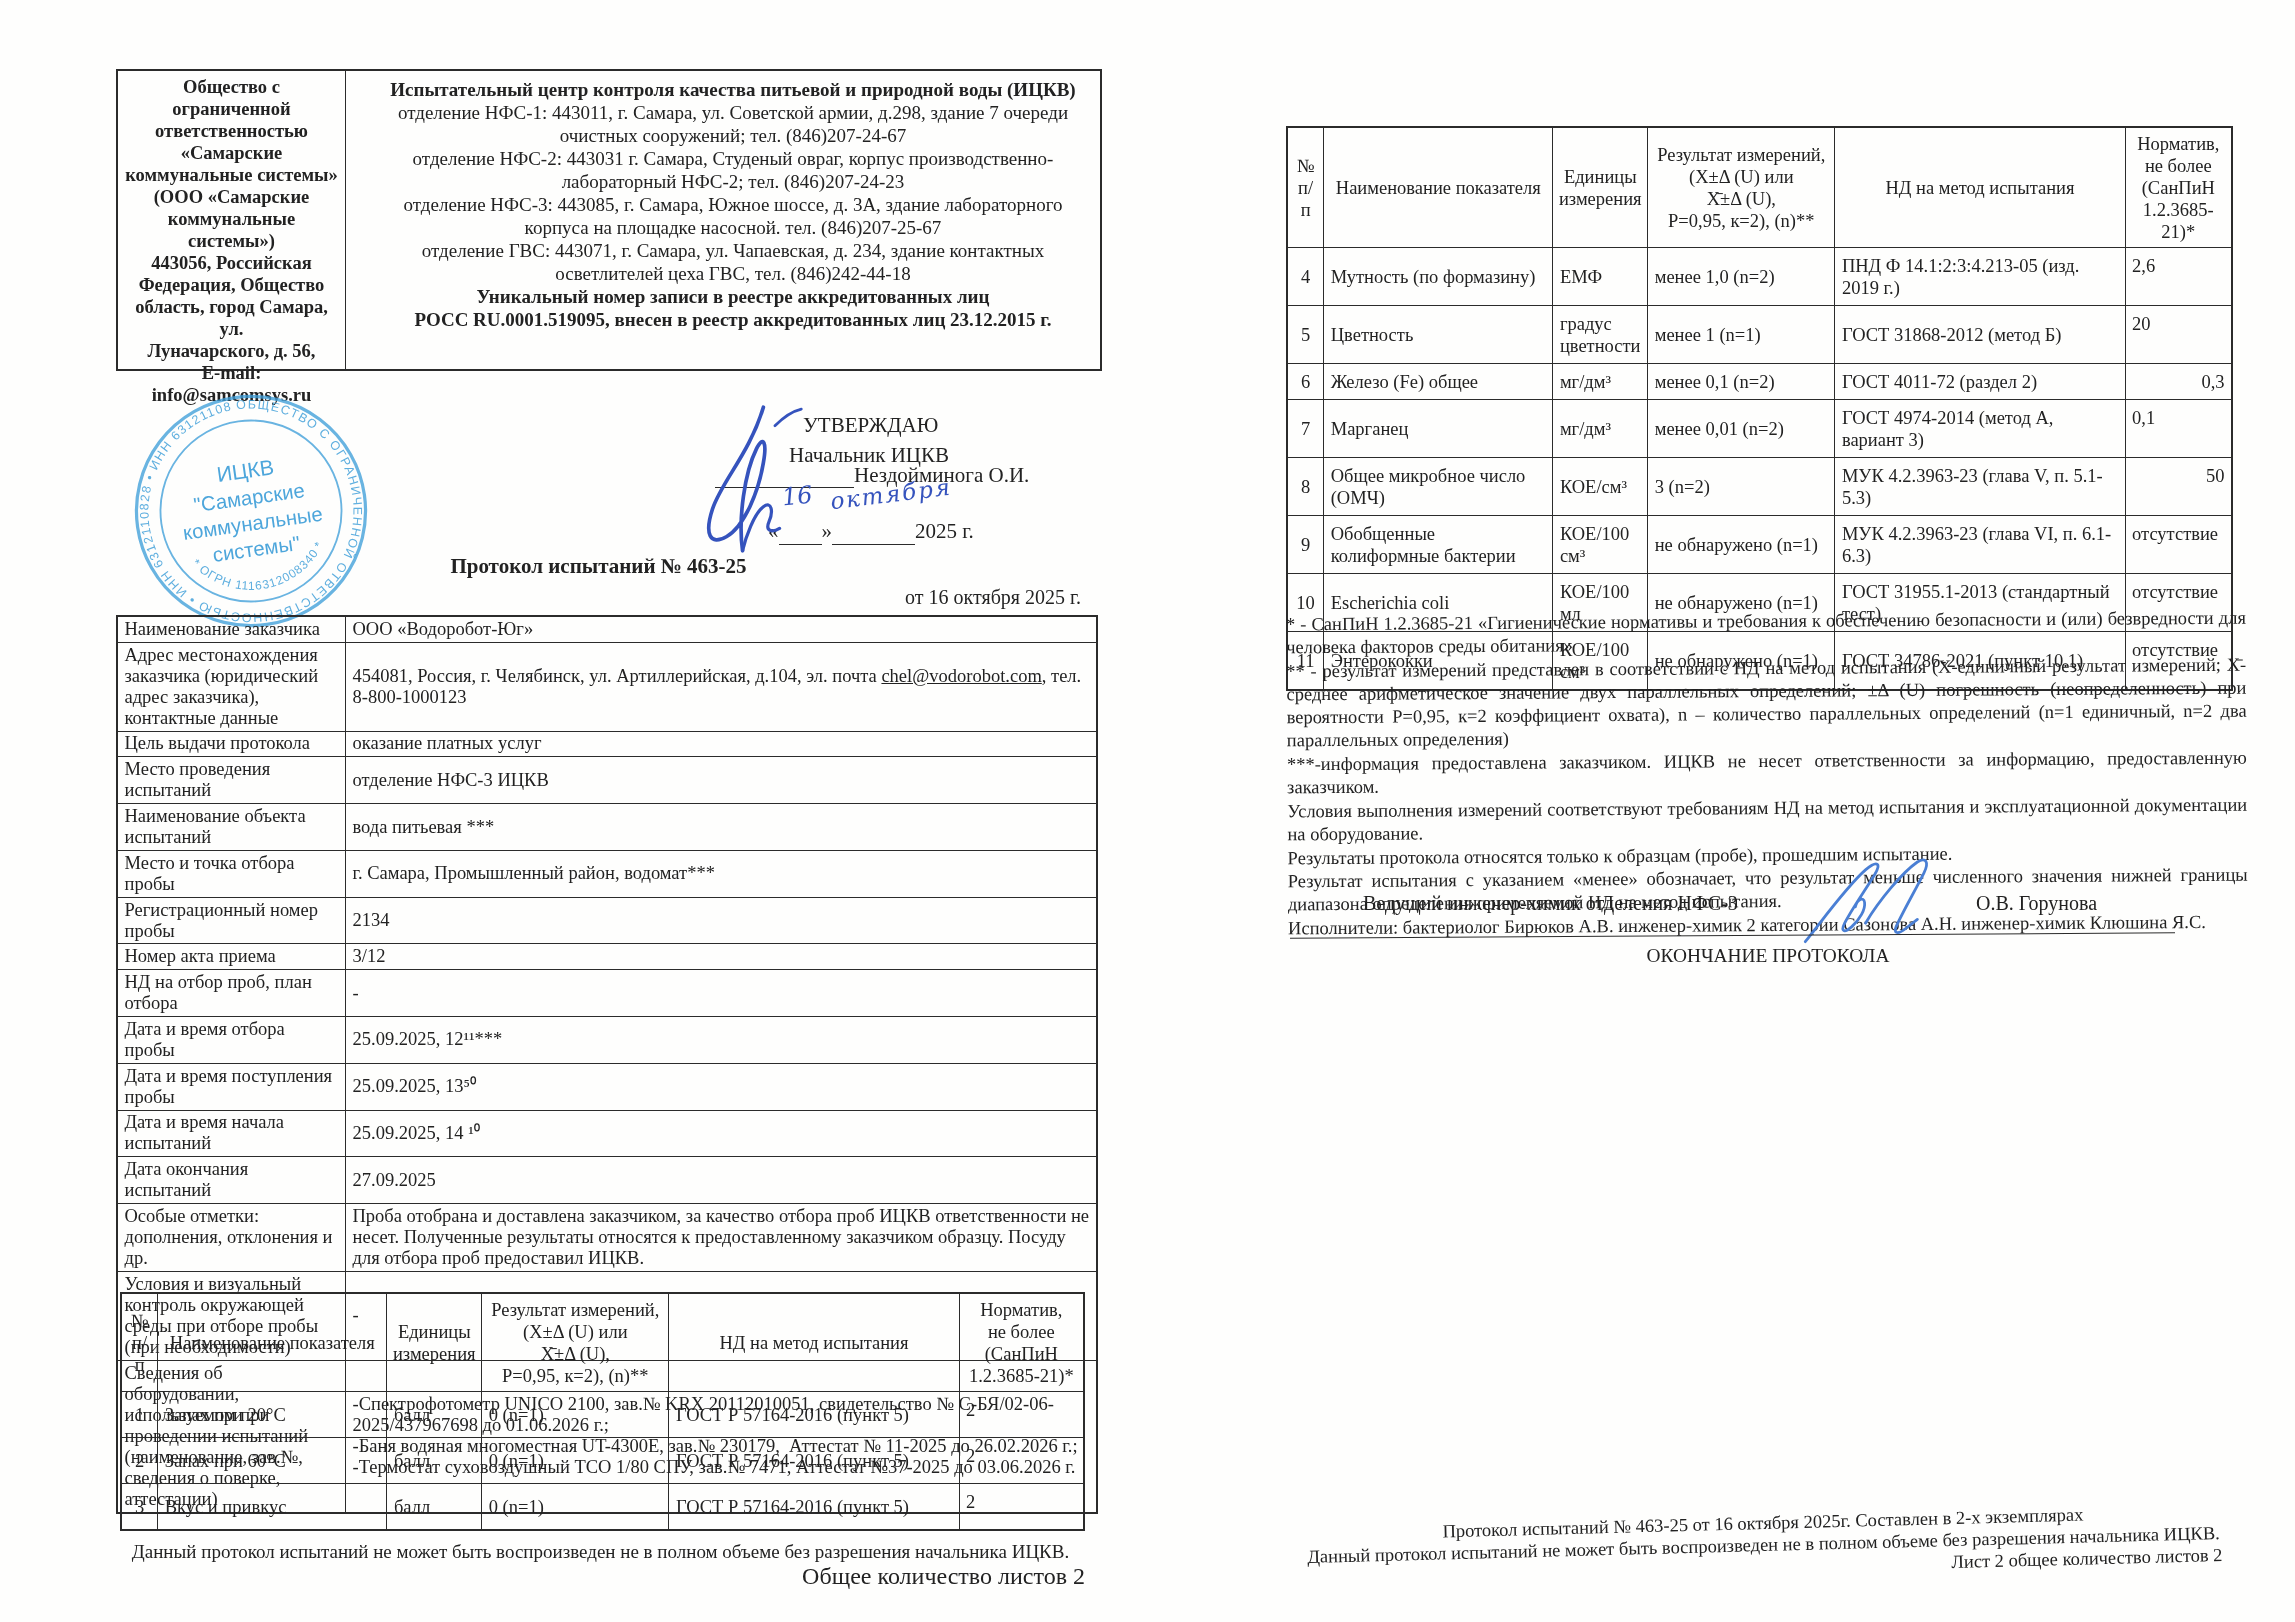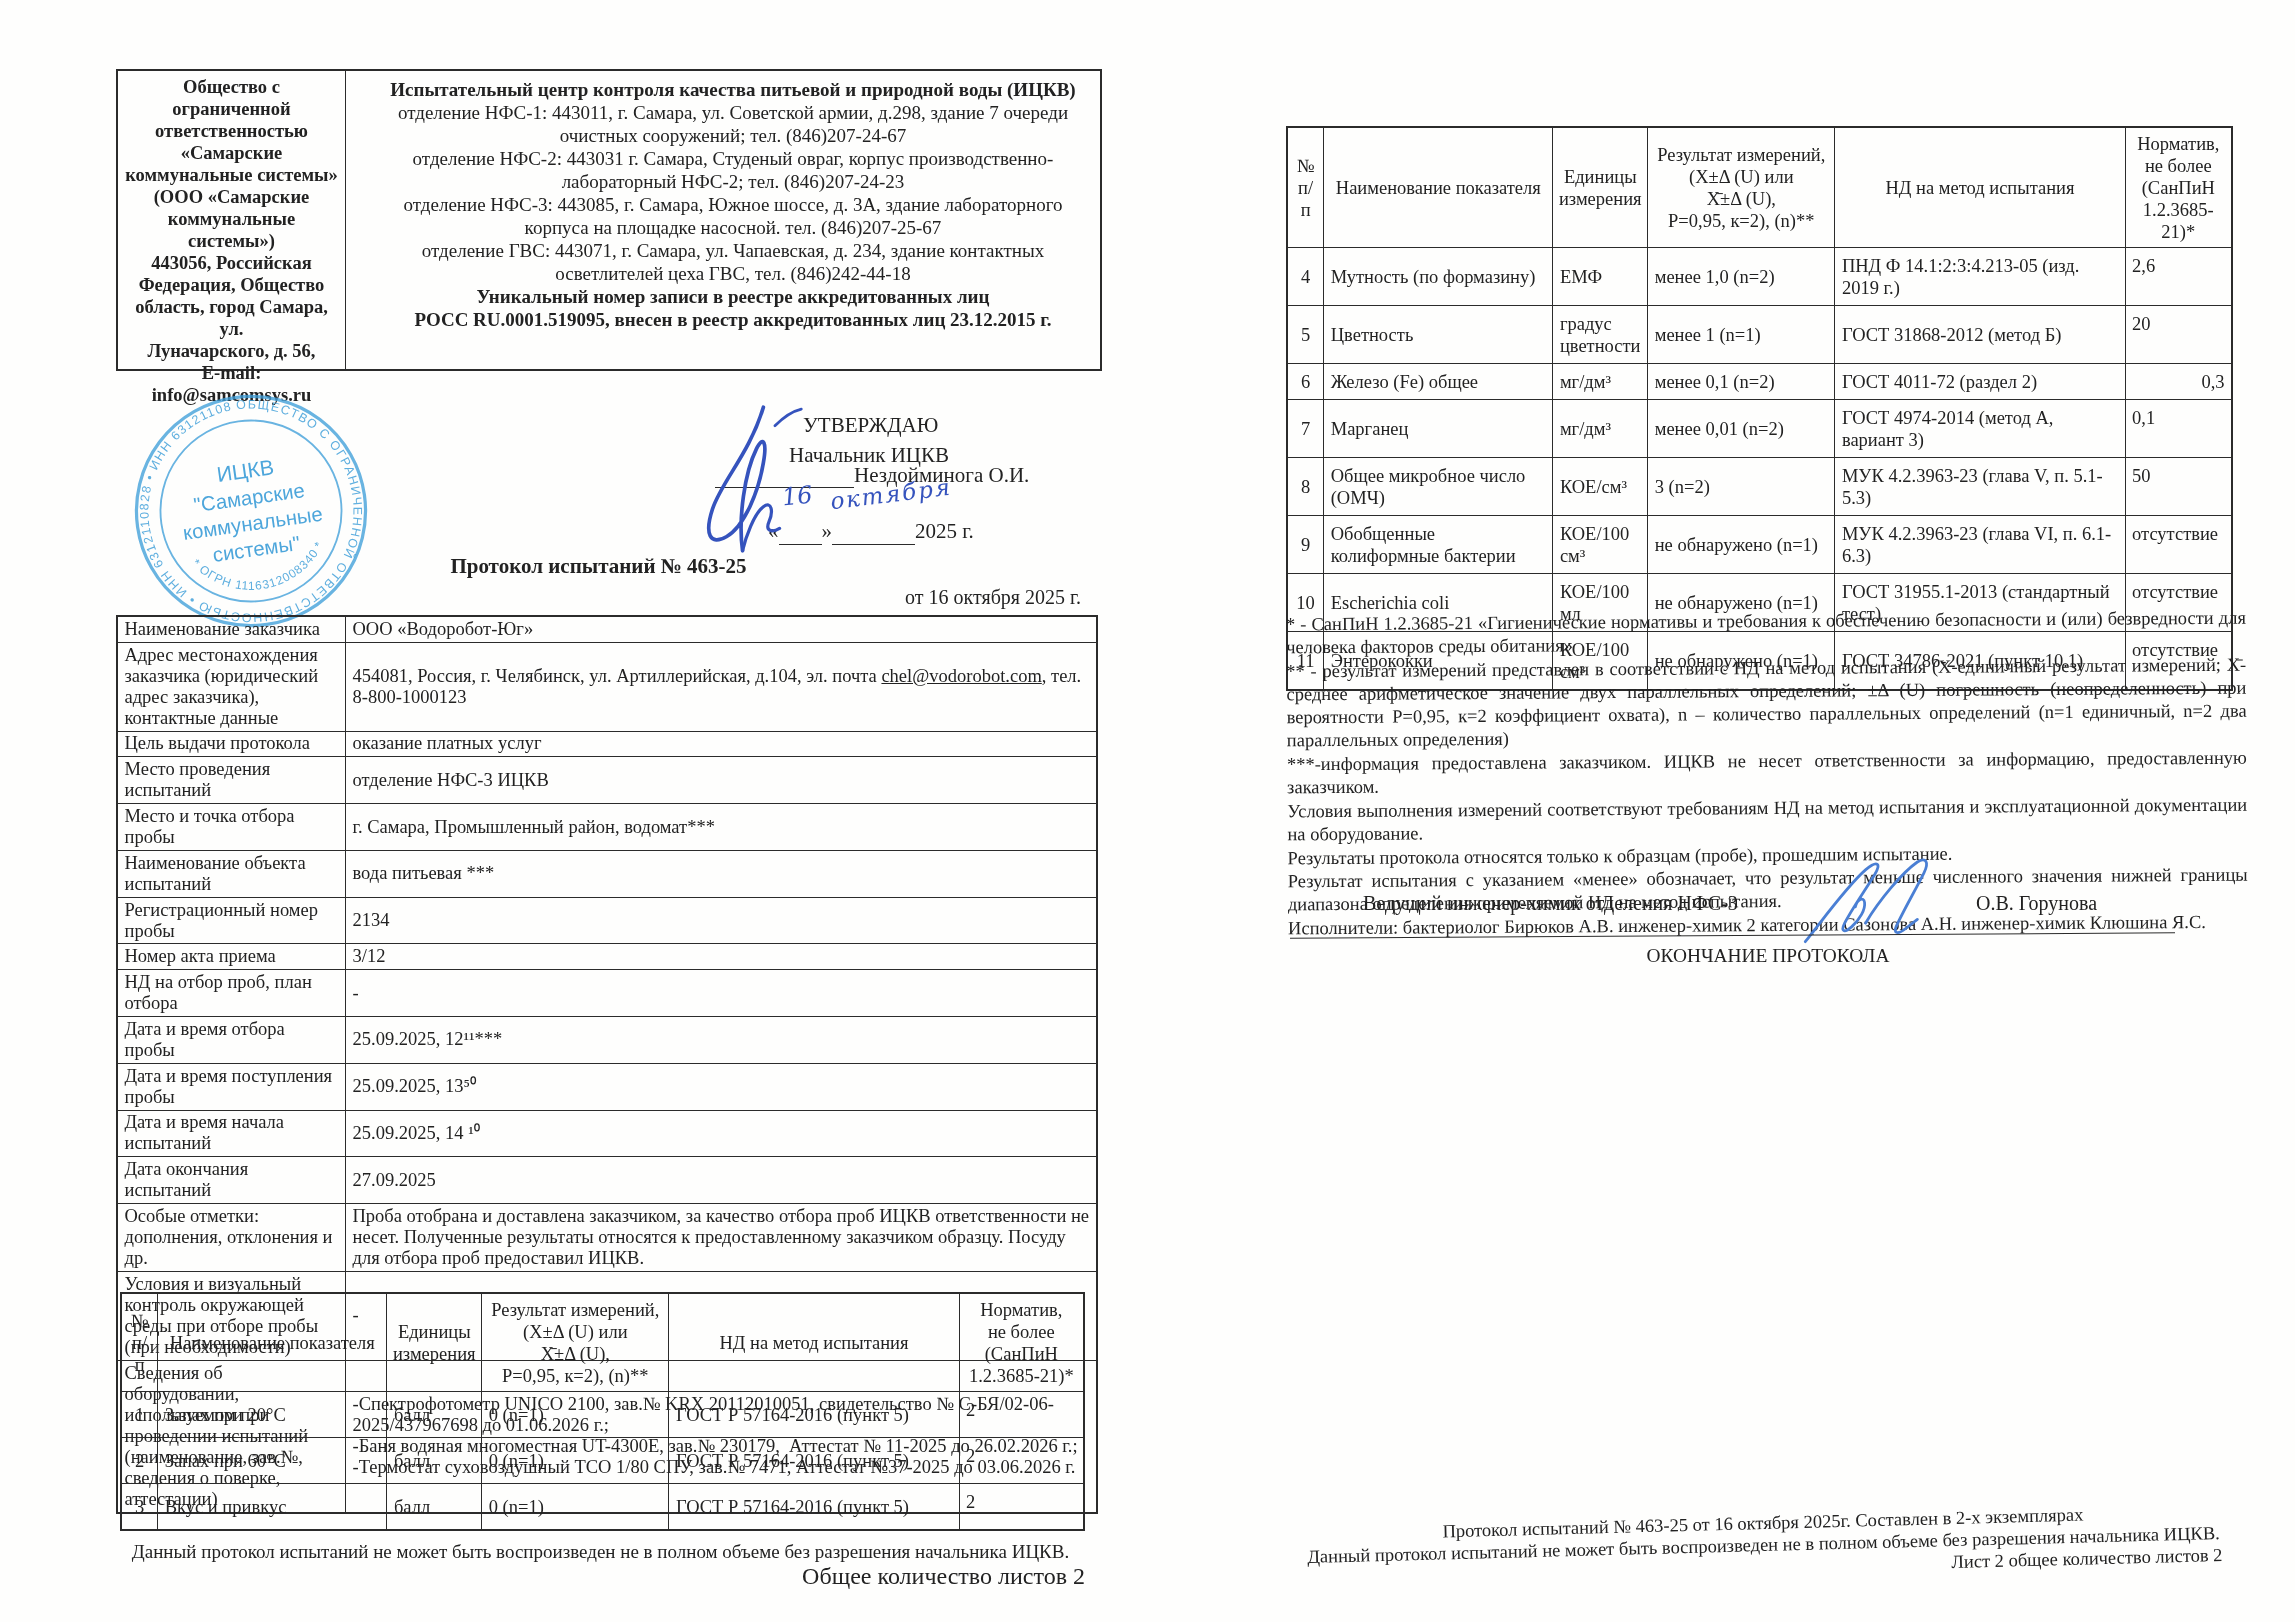--- a/index.html
+++ b/index.html
@@ -171,26 +171,26 @@
         </tr>
       <tr>
           <td class="lab">Цель выдачи протокола</td>
           <td>оказание платных услуг</td>
         </tr>
       <tr>
           <td class="lab">Место проведения испытаний</td>
           <td>отделение НФС-3 ИЦКВ</td>
         </tr>
       <tr>
+          <td class="lab">Наименование объекта испытаний</td>
+          <td>вода питьевая ***</td>
+        </tr>
+      <tr>
           <td class="lab">Место и точка отбора пробы</td>
           <td>г. Самара, Промышленный район, водомат***</td>
-        </tr>
-      <tr>
-          <td class="lab">Наименование объекта испытаний</td>
-          <td>вода питьевая ***</td>
         </tr>
       <tr>
           <td class="lab">Регистрационный номер пробы</td>
           <td>2134</td>
         </tr>
       <tr>
           <td class="lab">Номер акта приема</td>
           <td>3/12</td>
         </tr>
       <tr>
@@ -342,21 +342,21 @@
           <td>ГОСТ 4974-2014 (метод А, вариант 3)</td>
           <td style="vertical-align:top;">0,1</td>
         </tr>
 
         <tr>
           <td class="c-num">8</td>
           <td>Общее микробное число (ОМЧ)</td>
           <td>КОЕ/см³</td>
           <td>3 (n=2)</td>
           <td>МУК 4.2.3963-23 (глава V, п. 5.1-5.3)</td>
-          <td style="vertical-align:top;">50</td>
+          <td style="vertical-align:top;text-align:right;">50</td>
         </tr>
 
         <tr>
           <td class="c-num">9</td>
           <td>Обобщенные колиформные бактерии</td>
           <td>КОЕ/100 см³</td>
           <td>не обнаружено (n=1)</td>
           <td>МУК 4.2.3963-23 (глава VI, п. 6.1-6.3)</td>
           <td style="vertical-align:top;">отсутствие</td>
         </tr>

